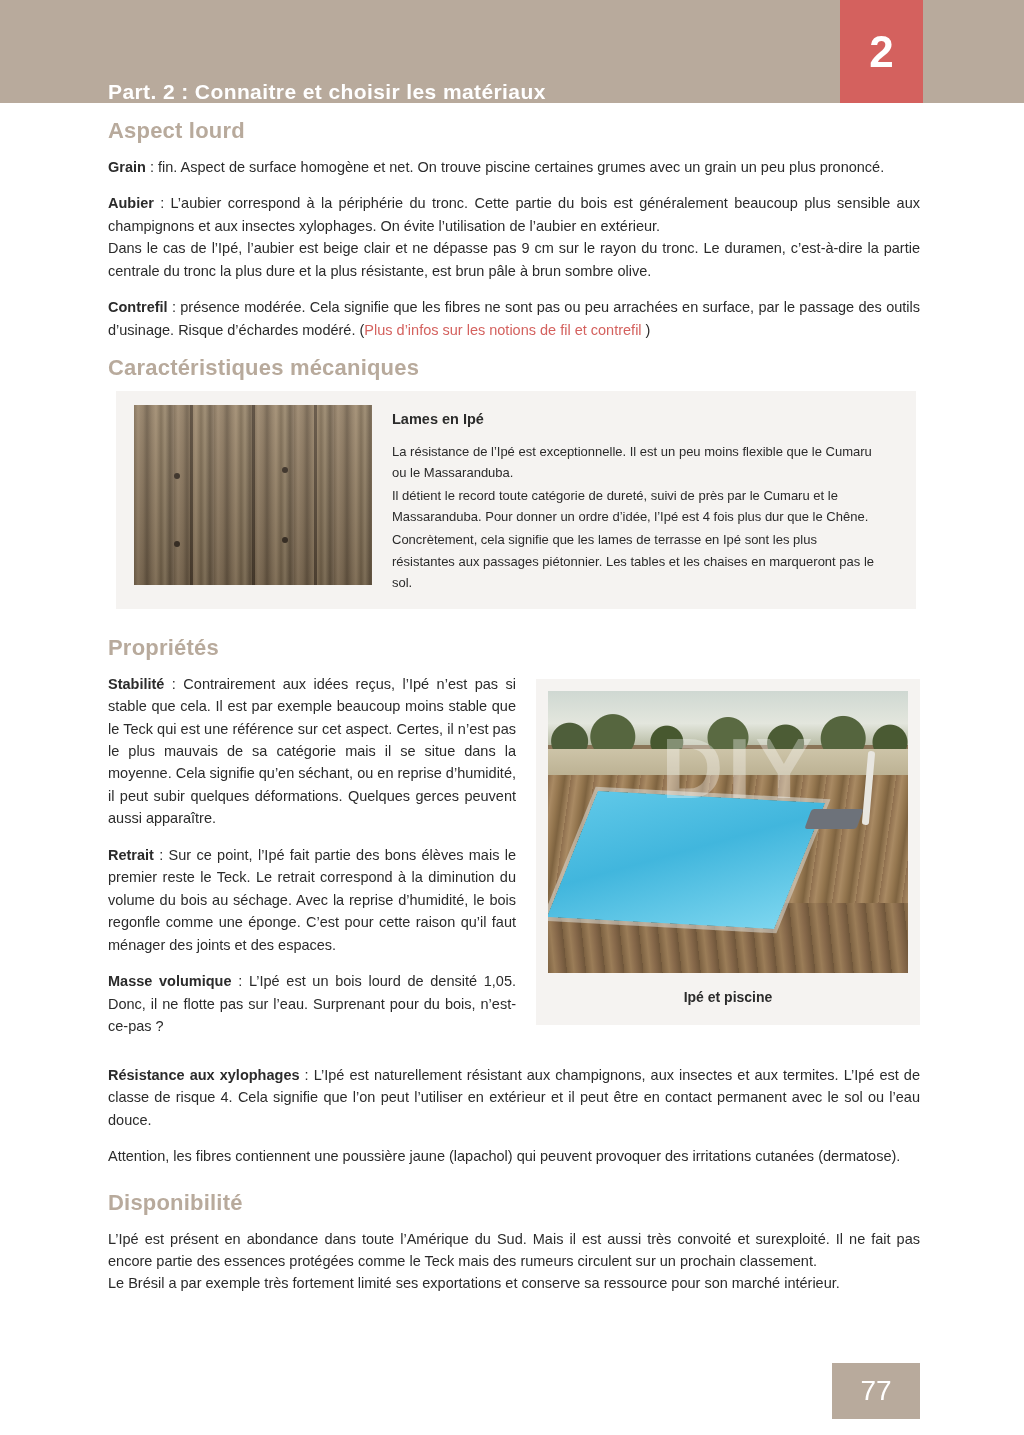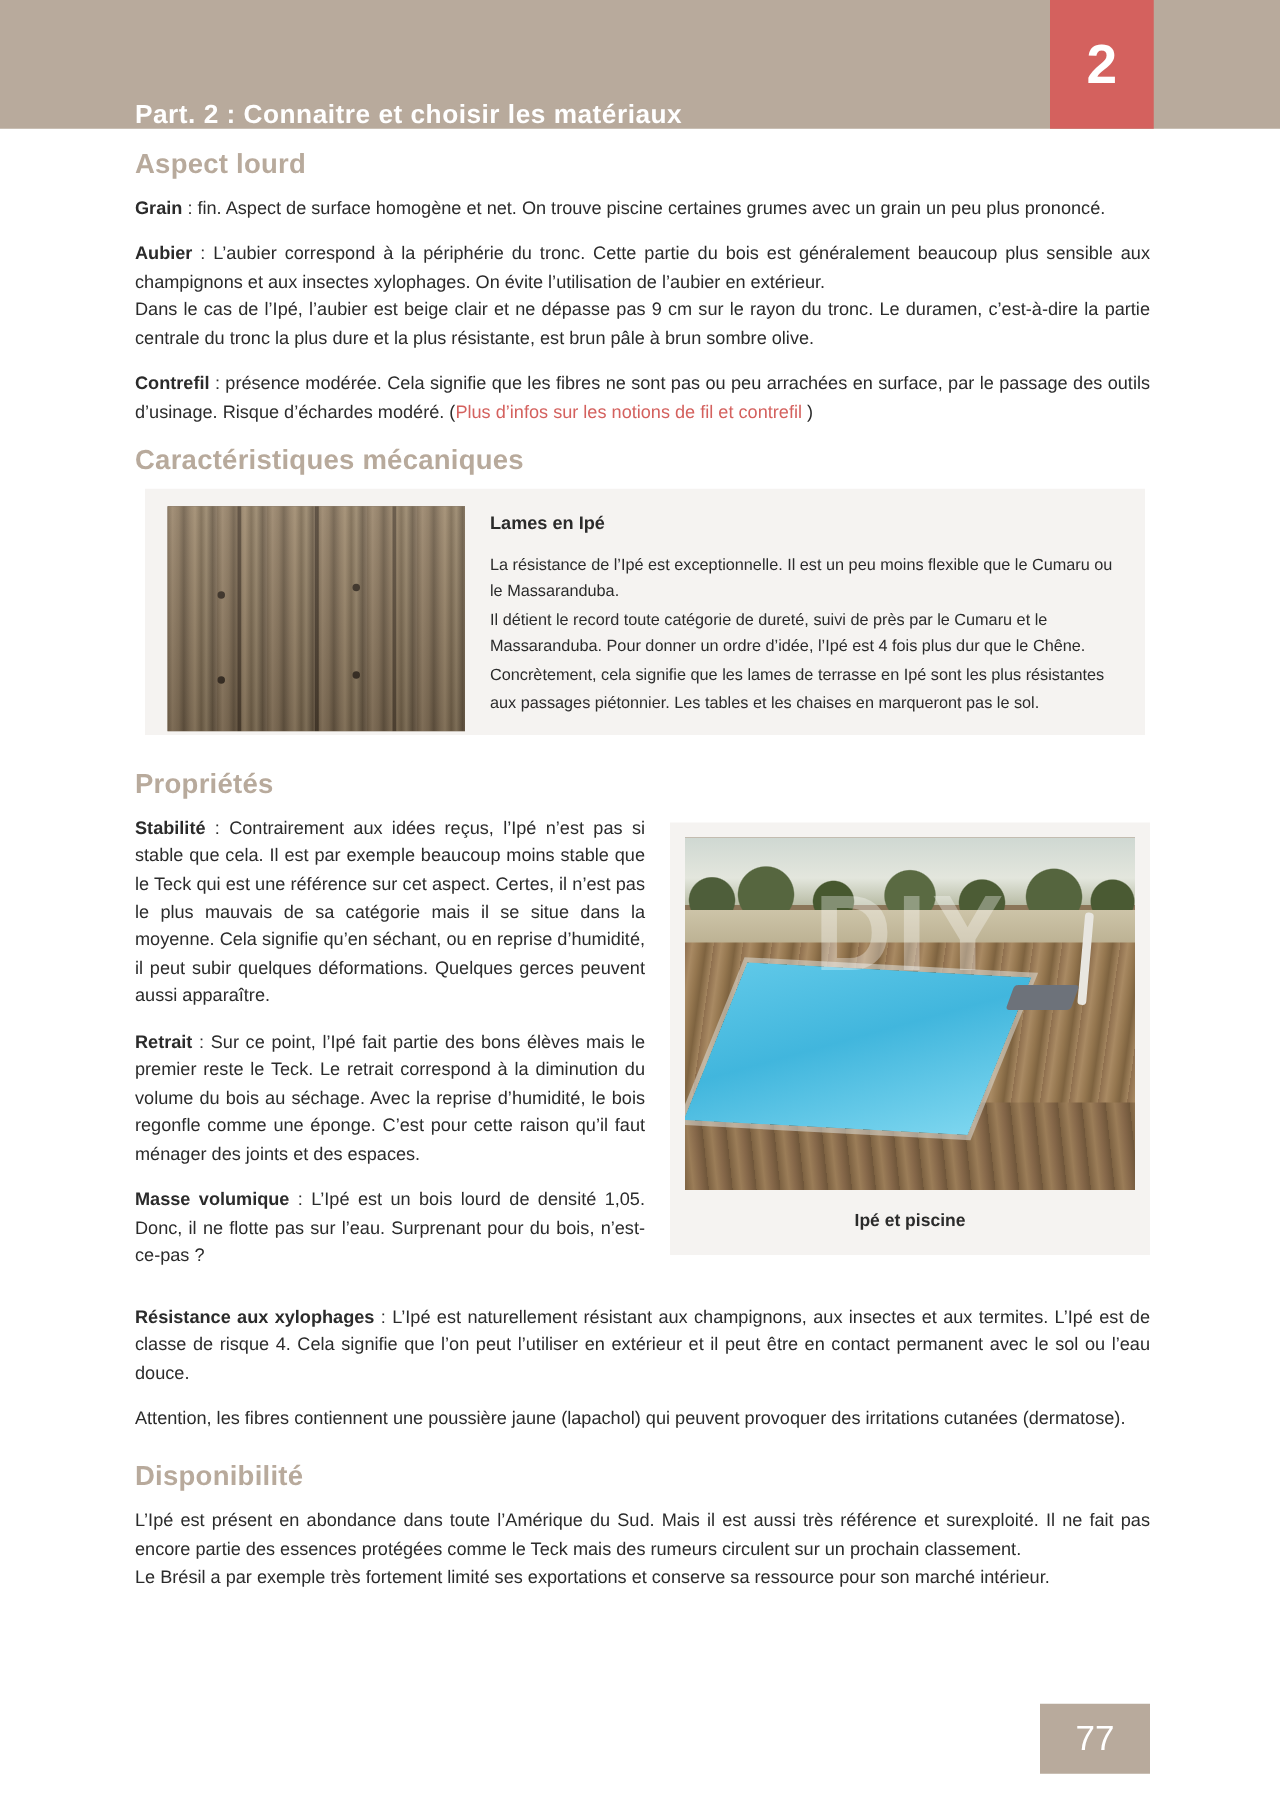--- a/index.html
+++ b/index.html
@@ -116,21 +116,21 @@
     border-radius: 50%;
     background: #3a2f24;
   }
   .mech-photo .shade {
     position: absolute;
     inset: 0;
     background: linear-gradient(180deg, rgba(255,255,255,0.10), rgba(0,0,0,0.18));
   }
   .mech-text {
     margin-left: 276px;
-    padding-right: 15px;
+    padding-right: 36px;
   }
   .mech-title {
     font-size: 14.5px;
     font-weight: bold;
     margin: 6px 0 14px 0;
     color: #2b2b2b;
   }
   .mech-para {
     font-size: 13px;
     line-height: 1.62;
@@ -213,21 +213,21 @@
   .pool-umbrella {
     position: absolute;
     right: 36px; top: 60px;
     width: 7px; height: 74px;
     background: #e8e6e0;
     transform: rotate(5deg);
     border-radius: 3px;
   }
   .pool-diy {
     position: absolute;
-    left: 1px; top: 28px;
+    left: 11px; top: 28px;
     width: 100%;
     text-align: center;
     font-size: 86px;
     font-weight: bold;
     color: rgba(255,255,255,0.33);
     letter-spacing: 4px;
     font-family: "Liberation Sans", sans-serif;
   }
   .pool-caption {
     text-align: center;
@@ -351,21 +351,21 @@
 
   <p class="body">
     <span class="lbl">Résistance aux xylophages</span><span> : L’Ipé est naturellement résistant aux champignons, aux insectes et aux termites. L’Ipé est de classe de risque 4. Cela signifie que l’on peut l’utiliser en extérieur et il peut être en contact permanent avec le sol ou l’eau douce.</span>
   </p>
 
   <p class="body">Attention, les fibres contiennent une poussière jaune (lapachol) qui peuvent provoquer des irritations cutanées (dermatose).</p>
 
   <h2 class="section" style="margin-top:22px">Disponibilité</h2>
 
   <p class="body">
-    <span>L’Ipé est présent en abondance dans toute l’Amérique du Sud. Mais il est aussi très référence et surexploité. Il ne fait pas encore partie des essences protégées comme le Teck mais des rumeurs circulent sur un prochain classement.</span><br>
+    <span>L’Ipé est présent en abondance dans toute l’Amérique du Sud. Mais il est aussi très convoité et surexploité. Il ne fait pas encore partie des essences protégées comme le Teck mais des rumeurs circulent sur un prochain classement.</span><br>
     <span>Le Brésil a par exemple très fortement limité ses exportations et conserve sa ressource pour son marché intérieur.</span>
   </p>
 
 </div>
 
 <div class="footer">
   <div class="page-box">77</div>
 </div>
 
 </body></html>

